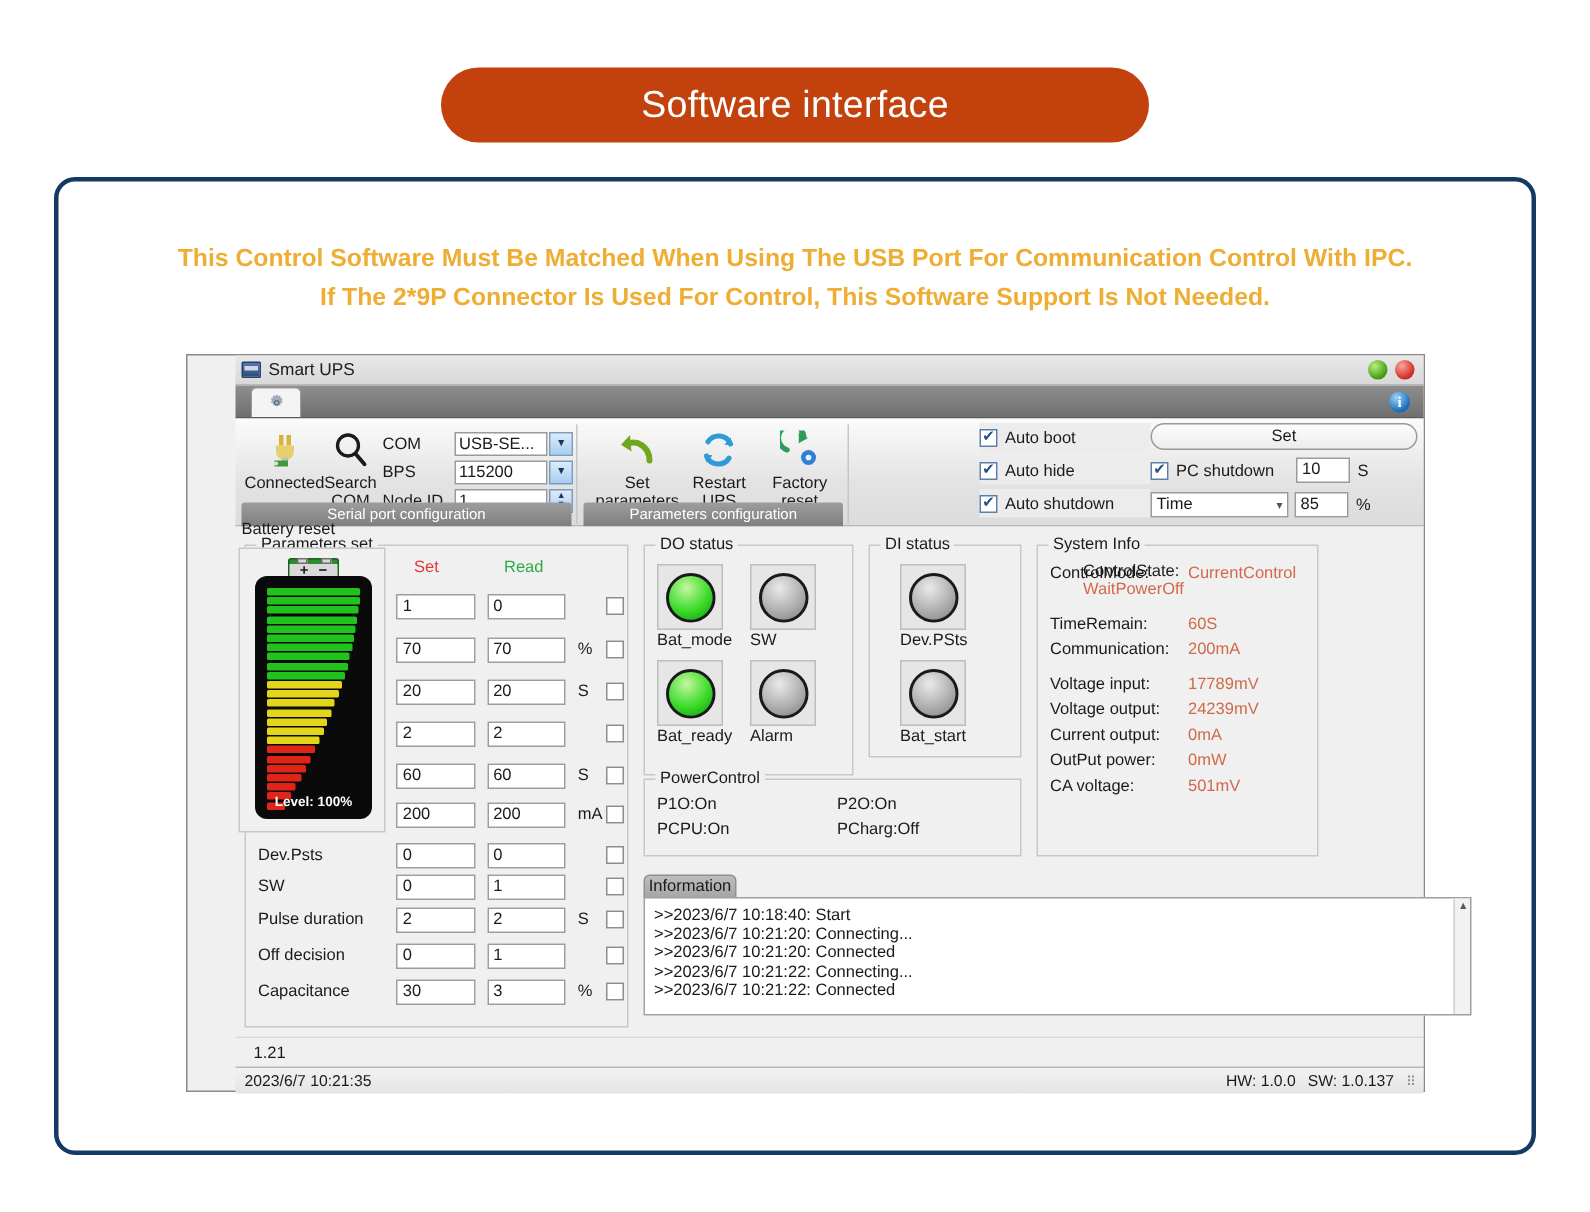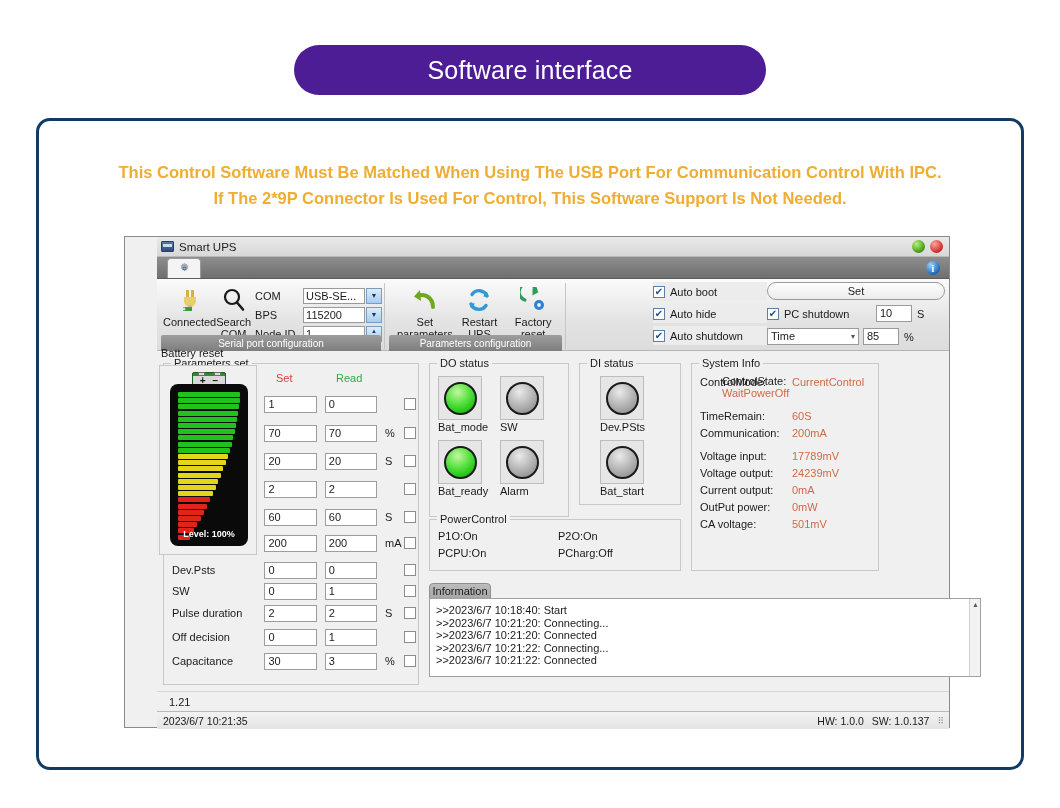--- a/index.html
+++ b/index.html
@@ -8,21 +8,21 @@
     width: 1060px; height: 808px;
     background: #ffffff;
     font-family: "Liberation Sans", sans-serif;
   }
   #page { position: relative; width: 1060px; height: 808px; overflow: hidden; }
 
   
   .banner {
     position: absolute; left: 294px; top: 45px;
     width: 472px; height: 50px;
-    background: #4c1d95;
+    background: #c2410c;
     border-radius: 25px;
     color: #ffffff;
     font-size: 25px;
     display: flex; align-items: center; justify-content: center;
     letter-spacing: .2px;
   }
 
   
   .card {
     position: absolute; left: 36px; top: 118px;
@@ -444,21 +444,21 @@
             </div>
             <div class="chkrow">
               <span class="cbx">✔</span>
               <span>Auto shutdown</span>
             </div>
           </div>
           <div class="set-col">
             <div class="setbtn">Set</div>
             <div class="pcrow">
               <span class="cbx">✔</span>
-              <span style="width:92px">PC shutdown</span>
+              <span style="width:80px">PC shutdown</span>
               <span class="txtbox" style="width:36px">10</span>
               <span class="unit">S</span>
             </div>
             <div class="pcrow">
               <span class="txtbox" style="width:92px; display:flex; align-items:center; justify-content:space-between;">
                 <span>Time</span>
                   <span style="font-size:8px;color:#555">▾</span>
               </span>
               <span class="txtbox" style="width:36px; margin-left:4px">85</span>
               <span class="unit">%</span>

